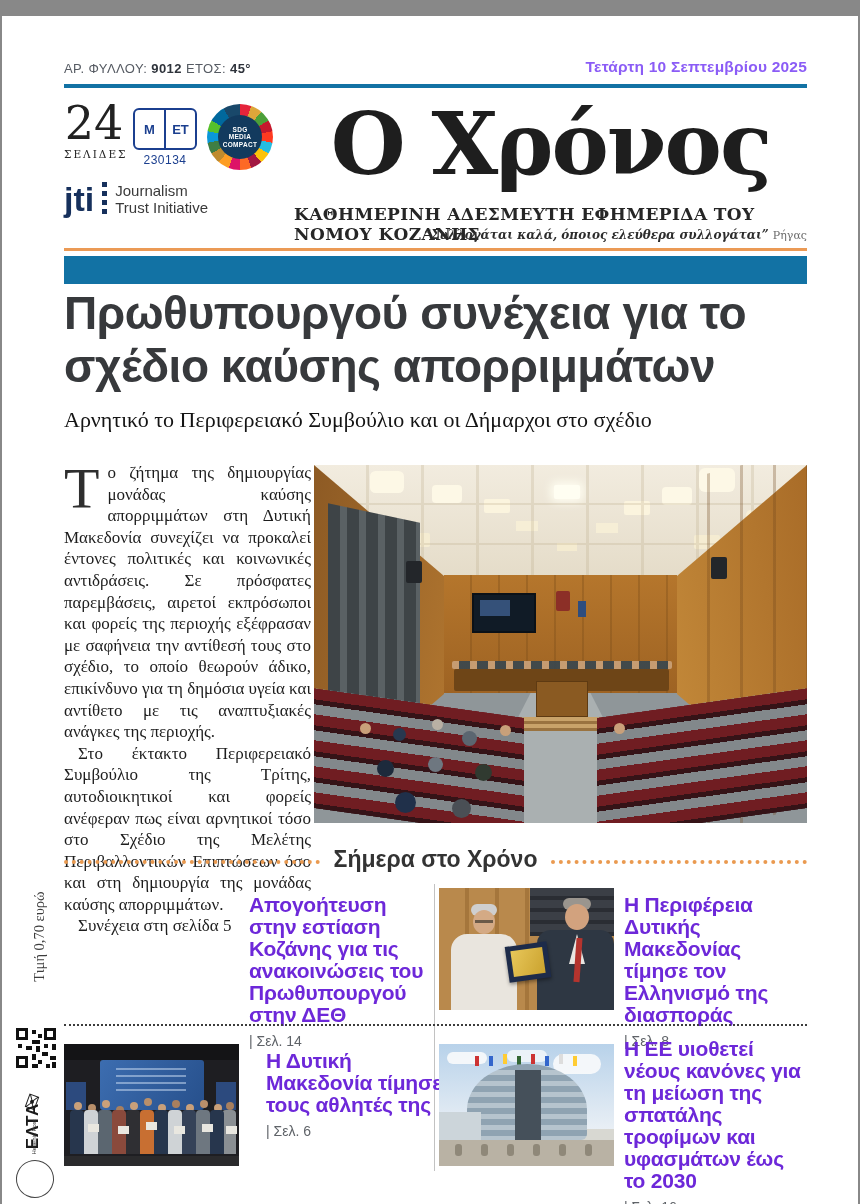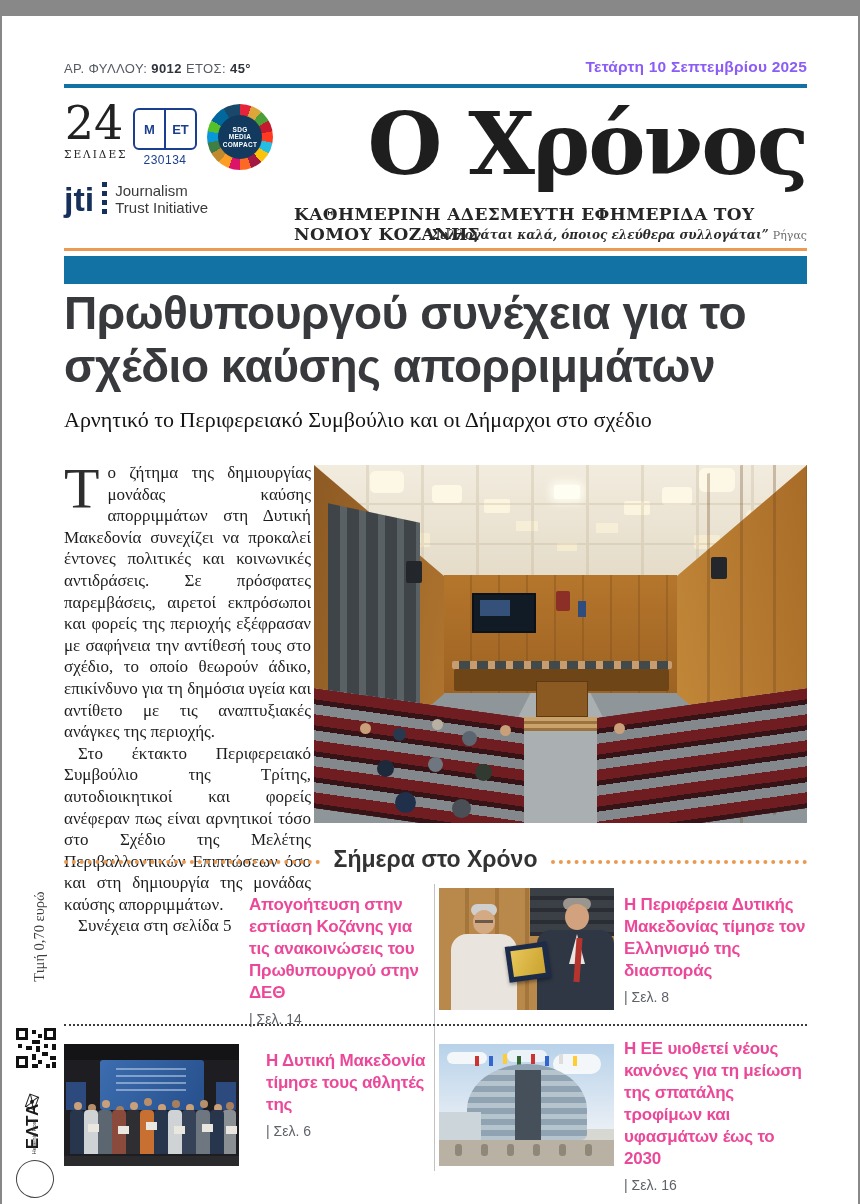--- a/index.html
+++ b/index.html
@@ -29,21 +29,21 @@
         #ff3a21 80deg 100deg,#26bde2 100deg 120deg,#fcc30b 120deg 140deg,#a21942 140deg 160deg,
         #fd6925 160deg 180deg,#dd1367 180deg 200deg,#fd9d24 200deg 220deg,#bf8b2e 220deg 240deg,
         #3f7e44 240deg 260deg,#0a97d9 260deg 280deg,#56c02b 280deg 300deg,#00689d 300deg 330deg,#19486a 330deg 360deg);}
   .sdg .core{position:absolute;left:11px;top:11px;width:44px;height:44px;border-radius:50%;background:#123a5e;
              display:flex;flex-direction:column;align-items:center;justify-content:center;color:#fff;
              font-size:6.5px;font-weight:bold;line-height:7.5px;letter-spacing:.3px;}
   .jti{left:62px;top:166px;display:flex;align-items:center;gap:8px;}
   .jti .abbr{font-size:34px;font-weight:bold;color:#16305c;line-height:34px;}
   .jti .bar{width:5px;height:34px;background-image:repeating-linear-gradient(#16305c 0 5px,transparent 5px 9px);}
   .jti .words{font-size:15px;color:#3a3a3a;line-height:17px;}
-  .title{left:292px;top:78px;width:513px;text-align:right;font-family:"DejaVu Serif",serif;
+  .title{left:292px;top:78px;width:513px;text-align:center;font-family:"DejaVu Serif",serif;
          font-weight:bold;font-size:86px;line-height:100px;color:#1e1e1e;letter-spacing:-2px;}
   .subtitle{left:292px;top:188px;width:513px;text-align:left;font-family:"DejaVu Serif",serif;
             font-weight:bold;font-size:17px;color:#262626;letter-spacing:.4px;}
   .motto{left:292px;top:212px;width:513px;text-align:right;font-family:"DejaVu Serif",serif;
          font-style:italic;font-weight:bold;font-size:12px;color:#2c2c2c;}
   .motto .author{font-weight:normal;font-style:normal;font-size:11px;color:#6a6a6a;}
 
   .orangeline{left:62px;top:232px;width:743px;height:3px;background:#eb9a55;}
   .bluebar{left:62px;top:240px;width:743px;height:28px;background:#1272a4;}
 
@@ -110,21 +110,21 @@
       120px 84px 0 4px #2c2f36;}
   .pm .panel-row{position:absolute;left:138px;top:196px;width:220px;height:8px;
       background:repeating-linear-gradient(90deg,#caa27a 0 7px,#37464f 7px 18px);border-radius:2px;opacity:.9;}
 
   
   .todayhdr{left:62px;top:830px;width:743px;display:flex;align-items:center;gap:14px;}
   .dots{flex:1;border-top:4px dotted #ea9a50;margin-top:4px;}
   .todaytitle{font-size:23px;font-weight:bold;color:#333;white-space:nowrap;}
   .grid-photo{width:175px;height:122px;}
   .news-text{position:absolute;width:186px;}
-  .news-title{font-size:17px;font-weight:bold;color:#ec4899;line-height:22px;letter-spacing:-.2px;}
+  .news-title{font-size:21px;font-weight:bold;color:#6d28d9;line-height:22px;letter-spacing:-.2px;}
   .pageref{font-size:14px;color:#5f6368;margin-top:7px;}
   .vdivider{left:432px;top:868px;width:1px;height:287px;background:#c2c2c2;}
   .rowsep{left:62px;top:1008px;width:743px;border-top:2px dotted #3c3c3c;}
 
   
   .pd{background:linear-gradient(#151a2c 0 26px,#2c3da0 26px 78px,#1d2340 78px 100%);}
   .pd .b1{position:absolute;left:6px;top:32px;font-size:12px;font-weight:bold;font-style:italic;color:#f2f2f8;}
   .pd .b2{position:absolute;left:2px;top:48px;font-size:17px;font-weight:bold;color:#e8ecfa;letter-spacing:1px;}
   .pd .b3{position:absolute;left:118px;top:46px;font-size:15px;font-weight:bold;font-style:italic;color:#f0913c;}
   .pd .strip{position:absolute;left:0;top:78px;width:100%;height:9px;background:#18204a;opacity:.9;}

